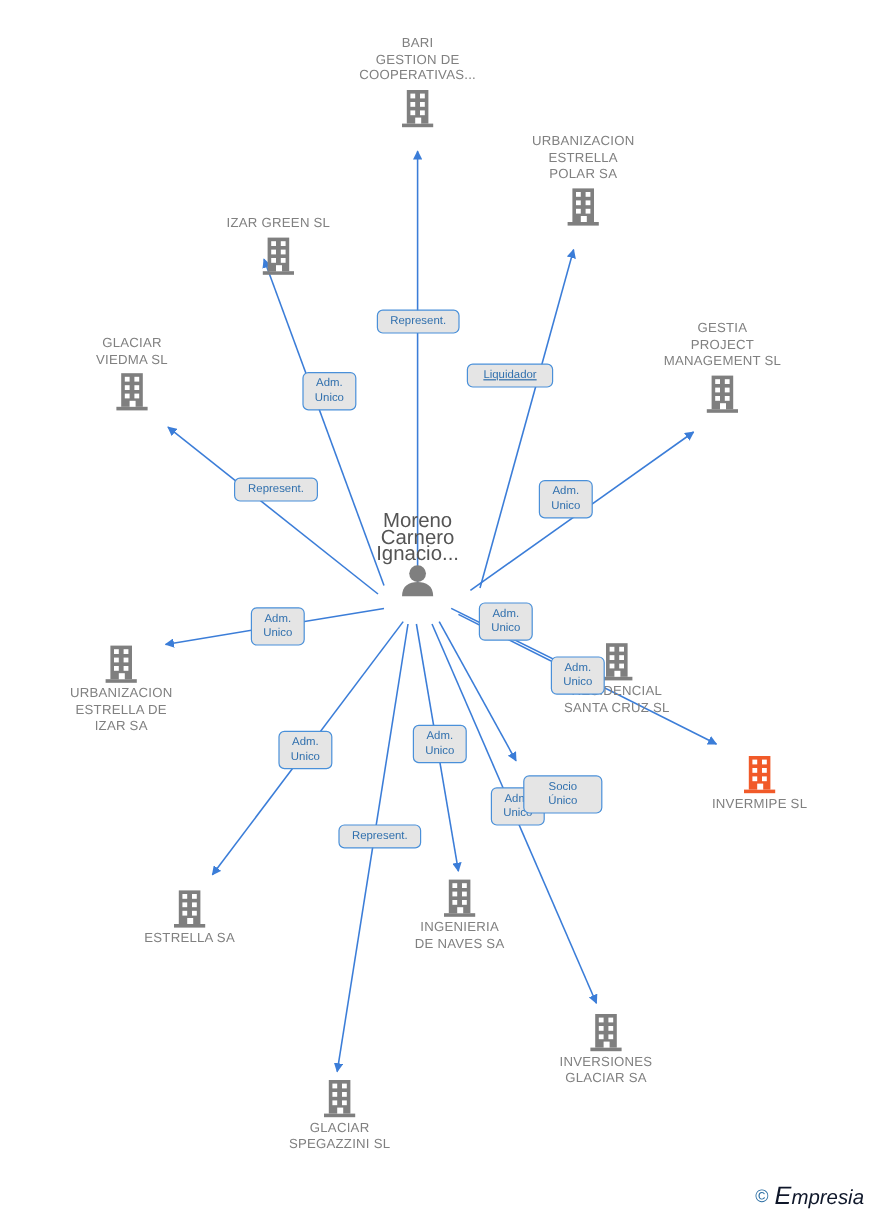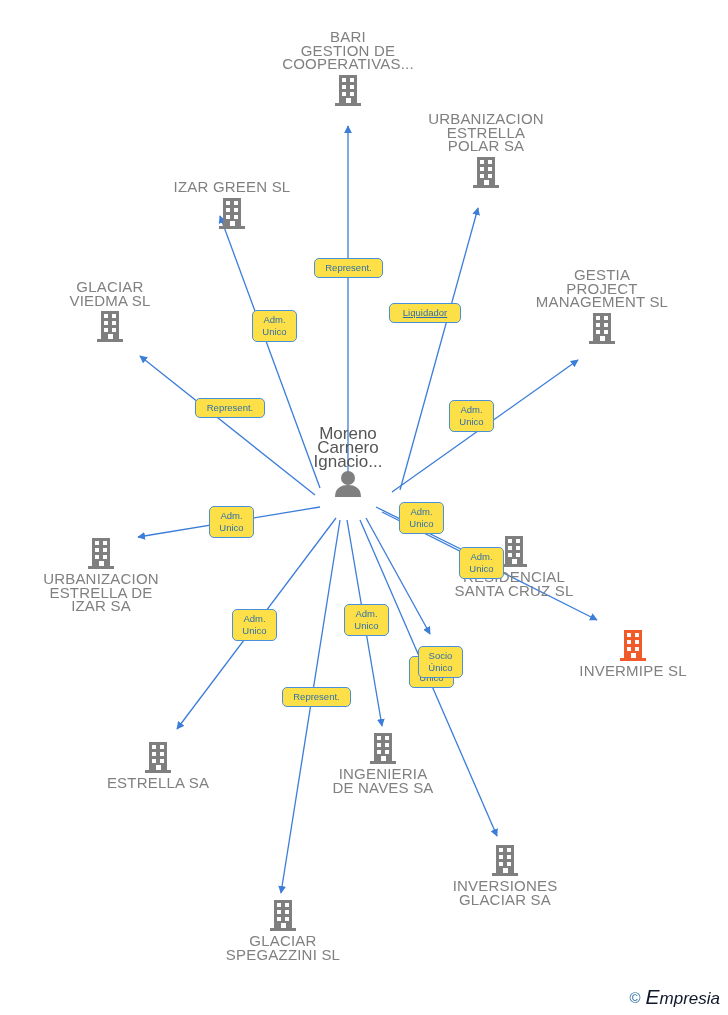--- a/index.html
+++ b/index.html
@@ -4,30 +4,30 @@
 <style>
   html,body{margin:0;padding:0;background:#ffffff;}
   body{width:728px;height:1015px;position:relative;overflow:hidden;
        font-family:"Liberation Sans","DejaVu Sans",sans-serif;}
   #graph{position:absolute;left:0;top:0;width:728px;height:1015px;}
   svg.edges{position:absolute;left:0;top:0;width:728px;height:1015px;pointer-events:none;}
 
   .node{position:absolute;width:160px;margin-left:-80px;text-align:center;}
   .node .ico{display:block;line-height:0;}
   .node .ico svg{display:inline-block;}
-  .node .nlabel{display:block;font-size:15px;line-height:13.5px;color:#808080;
+  .node .nlabel{display:block;font-size:11px;line-height:13.5px;color:#808080;
                 letter-spacing:.2px;white-space:pre-line;}
   .node.lbl-top .nlabel{margin-bottom:2px;}
   .node.lbl-bot .nlabel{margin-top:2px;}
 
   .person{position:absolute;width:170px;margin-left:-85px;text-align:center;}
   .person .plabel{font-size:17px;line-height:14px;color:#555;white-space:pre-line;}
   .person .pico{line-height:0;margin-top:1px;}
 
-  .elabel{position:absolute;background:#fde047;border:1px solid #4a90d9;
+  .elabel{position:absolute;background:#e5e5e5;border:1px solid #4a90d9;
           border-radius:5px;color:#2f6fad;font-size:9.5px;line-height:12px;
           padding:3px 6px;text-align:center;white-space:pre-line;
           box-sizing:border-box;}
 
   .watermark{position:absolute;right:8px;bottom:6px;display:flex;align-items:center;gap:5px;}
   .watermark .cmark{font-size:15px;color:#2b6ea3;}
   .watermark .wtext{font-size:17px;color:#0f172a;font-style:italic;
                     font-family:Liberation Sans, sans-serif;}
   .watermark .wtext .cap{font-size:21px;}
 </style>
@@ -301,21 +301,21 @@
 Unico</div>
   <div class="elabel" style="left:459px;top:547px;width:45px;">Adm.
 Unico</div>
   <div class="elabel" style="left:232px;top:609px;width:45px;">Adm.
 Unico</div>
   <div class="elabel" style="left:344px;top:604px;width:45px;">Adm.
 Unico</div>
   <div class="elabel" style="left:282px;top:687px;width:69px;">Represent.</div>
   <div class="elabel" style="left:409px;top:656px;width:45px;">Adm.
 Unico</div>
-  <div class="elabel" style="left:418px;top:646px;width:45px;">Socio
+  <div class="elabel" style="left:436px;top:646px;width:66px;">Socio
 Único</div>
 
   <div class="watermark">
     <span class="cmark">©</span>
     <span class="wtext"><span class="cap">E</span><span>mpresia</span></span>
   </div>
 
 </div>
 
 </body></html>

